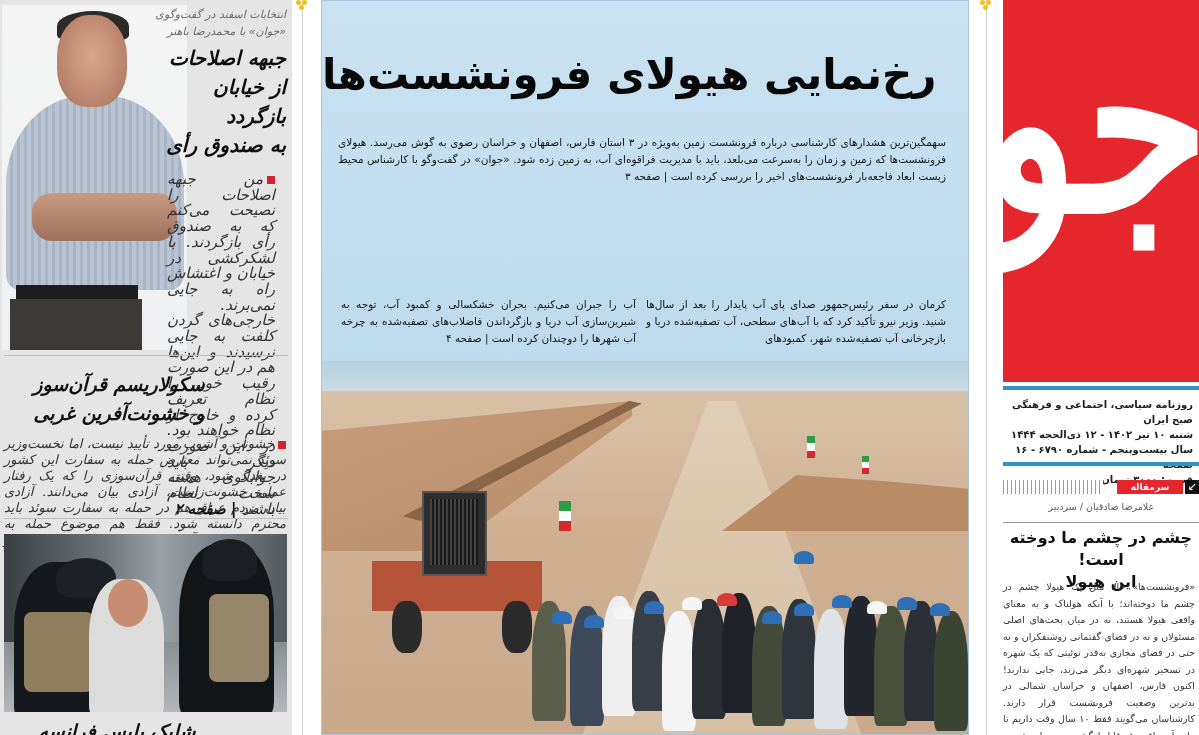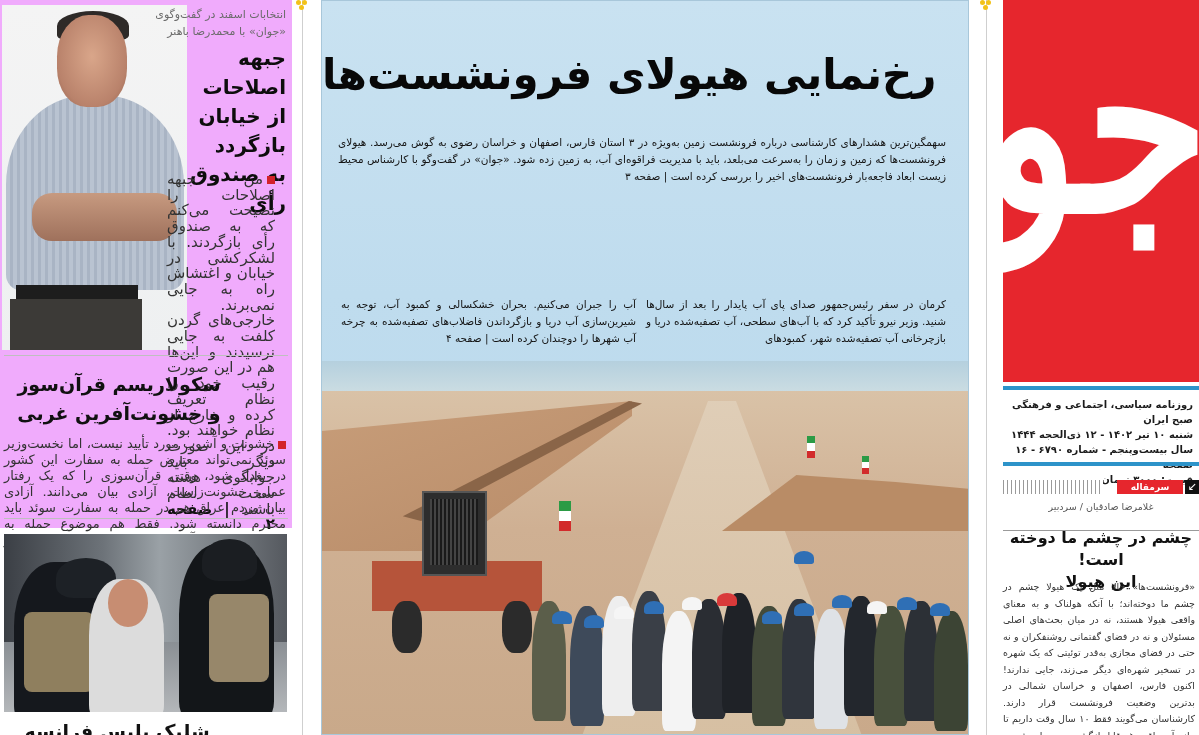--- a/index.html
+++ b/index.html
@@ -1,20 +1,20 @@
 <!DOCTYPE html>
 <html><head>
 <meta charset="utf-8">
 <style>
   * { box-sizing: border-box; margin: 0; padding: 0; }
   html, body { width: 1199px; height: 735px; overflow: hidden; background: #ffffff; }
   body { position: relative; font-family: "DejaVu Sans", sans-serif; color: #111; direction: rtl; }
 
   
-  .left-col { position: absolute; left: 0; top: 0; width: 292px; height: 528px; background: #f0abfc; }
+  .left-col { position: absolute; left: 0; top: 0; width: 292px; height: 735px; background: #e5e5e5; font-style: italic; }
   .kicker { position: absolute; right: 6px; top: 6px; width: 150px; font-size: 11px; line-height: 17px; color: #6b6b6b; text-align: right; }
   .lead-title { position: absolute; right: 6px; top: 44px; width: 135px; font-size: 20px; font-weight: bold; line-height: 29px; text-align: right; color: #0d0d0d; }
   .portrait { position: absolute; left: 2px; top: 5px; width: 185px; height: 345px; overflow: hidden; }
   .portrait .bg { position: absolute; inset: 0; background: linear-gradient(180deg, #f4f4f4 0%, #eef0f1 100%); }
   .portrait .head { position: absolute; left: 55px; top: 10px; width: 70px; height: 92px; border-radius: 45% 45% 42% 42%; background: radial-gradient(ellipse at 50% 45%, #d9a68a 0%, #b9826b 70%, #8e5f4a 100%); }
   .portrait .hair { position: absolute; left: 55px; top: 6px; width: 72px; height: 30px; border-radius: 50% 50% 20% 20%; background: #2e2a28; }
   .portrait .shirt { position: absolute; left: 4px; top: 90px; width: 178px; height: 195px; border-radius: 46% 46% 8% 8%; background: repeating-linear-gradient(90deg, #b9c3d1 0 4px, #a9b4c4 4px 7px); }
   .portrait .arms { position: absolute; left: 30px; top: 188px; width: 145px; height: 48px; border-radius: 20px; background: linear-gradient(180deg, #c79a80, #9f715c); }
   .portrait .belt { position: absolute; left: 14px; top: 280px; width: 122px; height: 14px; background: #1d1d1d; }
   .portrait .trousers { position: absolute; left: 8px; top: 294px; width: 132px; height: 60px; background: #3c3a37; }
@@ -70,21 +70,21 @@
   
   .right-col { position: absolute; left: 1003px; top: 0; width: 196px; height: 735px; background: #fff; }
   .logo { position: absolute; left: 0; top: 0; width: 196px; height: 382px; background: #e6262d; overflow: hidden; }
   .logo-text { position: absolute; left: -10px; top: 10px; width: 216px; height: 360px; color: #ffffff; font-size: 200px; font-weight: bold; line-height: 180px; text-align: center; font-family: "DejaVu Serif", serif; transform: scaleY(1.25); transform-origin: top center; }
   .blue-bar { position: absolute; left: 0; width: 196px; height: 4px; background: #2d93c9; }
   .info { position: absolute; right: 6px; top: 397px; width: 190px; font-size: 10px; line-height: 15px; font-weight: bold; text-align: right; color: #1b1b1b; }
   .editorial-bar { position: absolute; left: 0; top: 480px; width: 196px; height: 14px; padding-left: 20px; }
   .editorial-stripes { position: absolute; left: 0; top: 0; width: 100px; height: 14px; background: repeating-linear-gradient(90deg, #9a9a9a 0 1px, #ffffff 1px 4px); }
   .editorial-label { position: absolute; left: 114px; top: 0; width: 66px; height: 14px; background: #e6262d; color: #fff; font-size: 9px; line-height: 14px; text-align: center; font-weight: bold; }
   .editorial-arrow { position: absolute; right: 0; top: 0; width: 14px; height: 14px; background: #111; color: #fff; font-size: 11px; line-height: 14px; text-align: center; }
-  .author { position: absolute; right: 0; top: 500px; width: 196px; font-size: 9.5px; color: #555; text-align: center; line-height: 14px; padding-bottom: 16px; border-bottom: 1px solid #9a9a9a; }
+  .author { position: absolute; right: 0; top: 500px; width: 196px; font-size: 9.5px; color: #555; text-align: center; line-height: 14px; padding-bottom: 8px; border-bottom: 1px solid #9a9a9a; }
   .ed-title { position: absolute; right: 0; top: 527px; width: 196px; font-size: 16px; font-weight: bold; line-height: 22px; text-align: center; color: #111; }
   .ed-body { position: absolute; right: 4px; top: 579px; width: 192px; font-size: 9.5px; line-height: 16.5px; text-align: justify; color: #333; }
 </style>
 </head>
 <body>
 
 <div class="left-col">
   <div class="portrait">
     <div class="bg"></div>
     <div class="shirt"></div>

